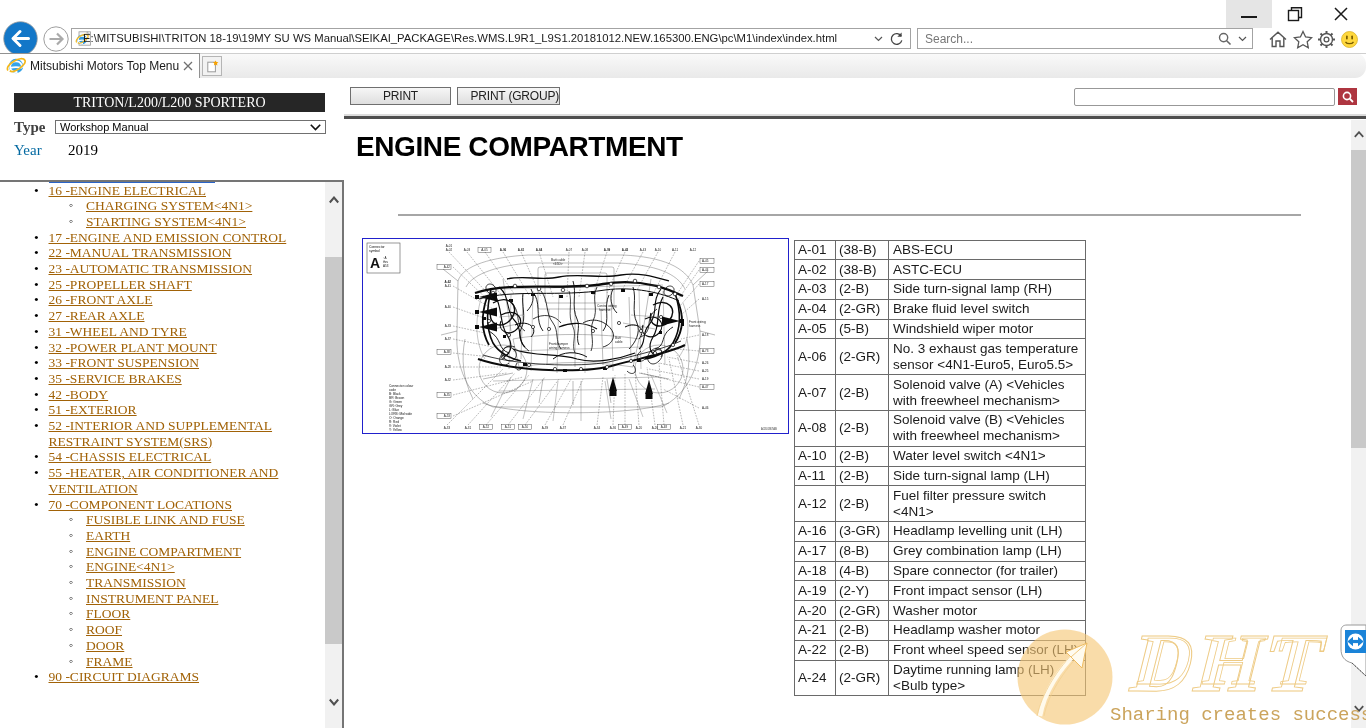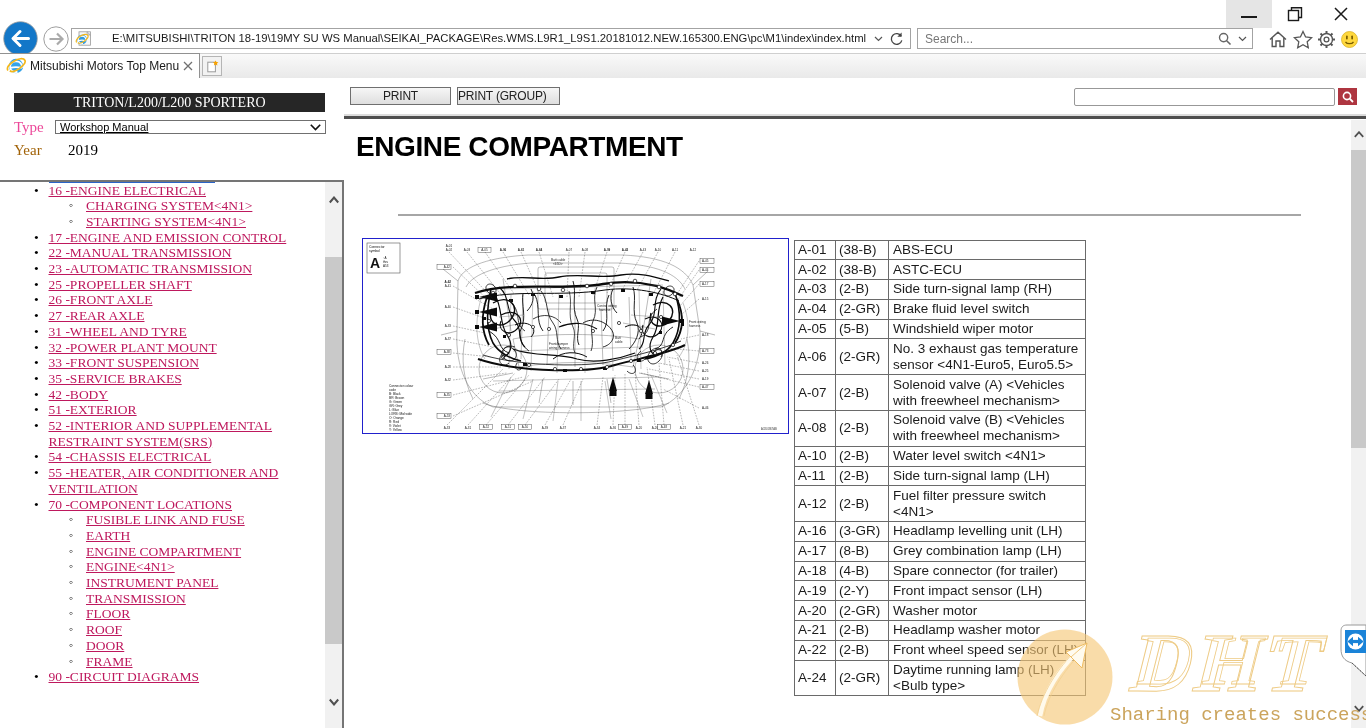--- a/index.html
+++ b/index.html
@@ -30,21 +30,21 @@
 
   <div class="abs" style="left:71px;top:-0.5px;width:840px;height:21px;border:1px solid #a3a3a3;background:#fff;"></div>
 
   <svg class="abs" style="left:75px;top:3px;" width="17" height="15" viewBox="0 0 17 15">
     <rect x="4" y="0.8" width="11.5" height="13.4" fill="#f8f8f8" stroke="#999" stroke-width="0.8"></rect>
     <path d="M12,0.8 L15.5,4 L12,4 Z" fill="#ddd" stroke="#999" stroke-width="0.6"></path>
     <circle cx="7" cy="8.5" r="4.8" fill="#2e9ae0"></circle>
     <path d="M3.2,9.6 C5.7,9 8.3,9 10.8,9.6 M10.8,9.6 C11.2,7 9.6,5.2 7,5.2 C4.4,5.2 2.8,7 3.2,9.6 C3.6,11.7 5.7,12.8 8,12.2" fill="none" stroke="#fff" stroke-width="1.2"></path>
     <path d="M1.6,11.5 C-1,7.5 11,0.5 13,4.5 C14,7.2 6,13.8 2.8,11.8" fill="none" stroke="#f4b719" stroke-width="1.2"></path>
   </svg>
-  <div class="abs" style="left:112px;top:4px;font-size:11.3px;color:#1b1b1b;white-space:nowrap;">E:\MITSUBISHI\TRITON 18-19\19MY SU WS Manual\SEIKAI_PACKAGE\Res.WMS.L9R1_L9S1.20181012.NEW.165300.ENG\pc\M1\index\index.html</div>
+  <div class="abs" style="left:83px;top:4px;font-size:11.3px;color:#1b1b1b;white-space:nowrap;">E:\MITSUBISHI\TRITON 18-19\19MY SU WS Manual\SEIKAI_PACKAGE\Res.WMS.L9R1_L9S1.20181012.NEW.165300.ENG\pc\M1\index\index.html</div>
 
   <svg class="abs" style="left:874px;top:7px;" width="9" height="7" viewBox="0 0 9 7">
         <path d="M1,2 L4.5,5.5 L8,2" fill="none" stroke="#555" stroke-width="1.2"></path>
       </svg>
 
   <svg class="abs" style="left:889px;top:2.5px;" width="15" height="15" viewBox="0 0 15 15">
     <path d="M12.2,5.2 A5.3,5.3 0 1 0 12.8,9.3" fill="none" stroke="#444" stroke-width="1.3"></path>
     <path d="M12.6,1.5 L12.6,5.8 L8.3,5.8 Z" fill="#444"></path>
   </svg>
 
@@ -83,21 +83,21 @@
 <svg class="abs" style="left:3px;top:21px;" width="35" height="35" viewBox="0 0 35 35">
   <circle cx="17.5" cy="17.5" r="16.8" fill="#1377c8" stroke="#9e9e9e" stroke-width="0.8"></circle>
   <path d="M25.5,17.5 L11,17.5 M17,10.5 L10,17.5 L17,24.5" fill="none" stroke="#fff" stroke-width="3" stroke-linecap="round" stroke-linejoin="round"></path>
 </svg>
 
 <svg class="abs" style="left:43px;top:26px;" width="26" height="26" viewBox="0 0 26 26">
   <circle cx="13" cy="13" r="12.2" fill="#fff" stroke="#9e9e9e" stroke-width="1"></circle>
   <path d="M6.5,13 L19,13 M14,7.5 L19.5,13 L14,18.5" fill="none" stroke="#aaa" stroke-width="2.2"></path>
 </svg>
 
-<div class="abs" style="left:0;top:53px;width:1366px;height:25px;background:linear-gradient(#fafafa,#e9e9e9);">
+<div class="abs" style="left:0;top:53px;width:1366px;height:25px;background:linear-gradient(#fafafa,#e9e9e9);border-radius:11px;">
   <div class="abs" style="left:0;top:0;width:200px;height:25px;background:#fff;border-top:1px solid #919191;border-right:1px solid #919191;"></div>
       <div class="abs" style="left:200px;top:0;width:1166px;height:1px;background:#cfcfcf;"></div>
 
   <svg class="abs" style="left:6px;top:3px;" width="20" height="19" viewBox="0 0 20 19">
     <circle cx="10" cy="10" r="7.2" fill="#35a3e8"></circle>
     <path d="M4.2,11.8 C8,11 12,11 15.8,11.8 M15.8,11.8 C16.4,8 14,5.4 10,5.4 C6,5.4 3.6,8 4.2,11.8 C4.8,15 8,16.6 11.5,15.8" fill="none" stroke="#fff" stroke-width="1.8"></path>
     <path d="M2,14.5 C-2,9 16,-1.5 19,4.5 C20.5,8.5 8,18 3.8,14.8" fill="none" stroke="#f4b719" stroke-width="1.7"></path>
   </svg>
   <div class="abs" style="left:30px;top:5.5px;font-size:12px;color:#1a1a1a;">Mitsubishi Motors Top Menu</div>
   <svg class="abs" style="left:183px;top:8px;" width="10" height="10" viewBox="0 0 10 10">
@@ -109,40 +109,40 @@
     <rect x="0.8" y="2.2" width="7.6" height="9.6" fill="#fff" stroke="#999" stroke-width="1"></rect>
     <path d="M8.6,0.4 L9.5,2 L11.4,2.3 L10,3.6 L10.4,5.5 L8.6,4.6 L6.9,5.5 L7.3,3.6 L5.9,2.3 L7.8,2 Z" fill="#f7a100"></path>
   </svg>
 </div>
 
 <div class="abs" style="left:342px;top:78px;width:2px;height:650px;background:#757575;"></div>
 <div class="abs" style="left:0;top:180px;width:342px;height:2px;background:#757575;"></div>
 
 <div class="abs" style="left:0;top:78px;width:347px;height:102px;background:#fff;font-family:'Liberation Serif',serif;">
   <div class="abs" style="left:14px;top:15px;width:311px;height:19px;background:#262626;color:#fff;text-align:center;font-size:14px;line-height:19px;">TRITON/L200/L200 SPORTERO</div>
-  <div class="abs" style="left:14px;top:41px;font-size:15px;color:#ec4899;">Type</div>
+  <div class="abs" style="left:14px;top:41px;font-size:15px;color:#404040;font-weight:bold;">Type</div>
   <div class="abs" style="left:55px;top:41.5px;width:271px;height:14px;border:1px solid #707070;background:#fff;">
-    <div class="abs" style="left:4px;top:0.5px;font-size:11px;font-family:'Liberation Sans',sans-serif;text-decoration:underline;">Workshop Manual</div>
+    <div class="abs" style="left:4px;top:0.5px;font-size:11px;font-family:'Liberation Sans',sans-serif;">Workshop Manual</div>
     <svg class="abs" style="right:4px;top:3px;" width="11" height="7" viewBox="0 0 11 7">
           <path d="M0.8,0.8 L5.5,5.6 L10.2,0.8" fill="none" stroke="#111" stroke-width="1.6"></path>
         </svg>
   </div>
-  <div class="abs" style="left:14px;top:64px;font-size:15px;color:#a16207;">Year</div>
+  <div class="abs" style="left:14px;top:64px;font-size:15px;color:#0369a1;">Year</div>
   <div class="abs" style="left:68px;top:64px;font-size:15px;color:#000;">2019</div>
 </div>
 
 <div class="abs" id="navlist" style="left:0;top:182px;width:325px;height:546px;background:#fff;overflow:hidden;">
   <div class="abs" style="left:49px;top:-1px;width:166px;height:1.5px;background:#2a64c8;"></div>
   <style>
     #navlist ul li { position:relative; }
     #navlist li.l1 { padding-left:48.5px; }
     #navlist li.l1::before { content:"•"; position:absolute; left:34px; color:#000; }
     #navlist li.l2 { padding-left:86px; }
     #navlist li.l2::before { content:"◦"; position:absolute; left:69px; color:#000; font-size:12px; }
-    #navlist a { color:#be185d; text-decoration:underline; }
+    #navlist a { color:#a16207; text-decoration:underline; }
   </style>
   <ul style="position:absolute;left:0;top:0.5px;width:296px;list-style:none;font-family:'Liberation Serif',serif;font-size:13.5px;line-height:15.7px;color:#2a64c8;">
     <li class="l1"><a>16 -ENGINE ELECTRICAL</a></li>
     <li class="l2"><a>CHARGING SYSTEM&lt;4N1&gt;</a></li>
     <li class="l2"><a>STARTING SYSTEM&lt;4N1&gt;</a></li>
     <li class="l1"><a>17 -ENGINE AND EMISSION CONTROL</a></li>
     <li class="l1"><a>22 -MANUAL TRANSMISSION</a></li>
     <li class="l1"><a>23 -AUTOMATIC TRANSMISSION</a></li>
     <li class="l1"><a>25 -PROPELLER SHAFT</a></li>
     <li class="l1"><a>26 -FRONT AXLE</a></li>
@@ -154,33 +154,33 @@
     <li class="l1"><a>42 -BODY</a></li>
     <li class="l1"><a>51 -EXTERIOR</a></li>
     <li class="l1"><a>52 -INTERIOR AND SUPPLEMENTAL RESTRAINT SYSTEM(SRS)</a></li>
     <li class="l1"><a>54 -CHASSIS ELECTRICAL</a></li>
     <li class="l1"><a>55 -HEATER, AIR CONDITIONER AND VENTILATION</a></li>
     <li class="l1"><a>70 -COMPONENT LOCATIONS</a></li>
     <li class="l2"><a>FUSIBLE LINK AND FUSE</a></li>
     <li class="l2"><a>EARTH</a></li>
     <li class="l2"><a>ENGINE COMPARTMENT</a></li>
     <li class="l2"><a>ENGINE&lt;4N1&gt;</a></li>
+    <li class="l2"><a>TRANSMISSION</a></li>
     <li class="l2"><a>INSTRUMENT PANEL</a></li>
-    <li class="l2"><a>TRANSMISSION</a></li>
     <li class="l2"><a>FLOOR</a></li>
     <li class="l2"><a>ROOF</a></li>
     <li class="l2"><a>DOOR</a></li>
     <li class="l2"><a>FRAME</a></li>
     <li class="l1"><a>90 -CIRCUIT DIAGRAMS</a></li>
   </ul>
 </div>
 
 <div class="abs" style="left:344px;top:78px;width:1052px;height:35px;background:#fff;">
   <div class="abs" style="left:6px;top:9px;width:101px;height:18px;background:linear-gradient(#f6f6f6,#dedede);border:1.5px solid #6f6f6f;text-align:center;font-size:12px;line-height:16px;color:#222;letter-spacing:-0.2px;">PRINT</div>
-  <div class="abs" style="left:113px;top:9px;width:103px;height:18px;background:linear-gradient(#f6f6f6,#dedede);border:1.5px solid #6f6f6f;text-align:left;font-size:12px;line-height:16px;color:#222;letter-spacing:-0.2px;">PRINT (GROUP)</div>
+  <div class="abs" style="left:113px;top:9px;width:103px;height:18px;background:linear-gradient(#f6f6f6,#dedede);border:1.5px solid #6f6f6f;text-align:right;font-size:12px;line-height:16px;color:#222;letter-spacing:-0.2px;">PRINT (GROUP)</div>
   <div class="abs" style="left:730px;top:10px;width:261px;height:18px;border:1px solid #989898;border-radius:2px;background:#fff;"></div>
   <div class="abs" style="left:994px;top:10px;width:19px;height:17px;background:#ae3540;">
     <svg style="position:absolute;left:2.5px;top:2px;" width="14" height="14" viewBox="0 0 14 14">
       <circle cx="6" cy="6" r="3.6" fill="none" stroke="#fff" stroke-width="1.6"></circle>
       <path d="M8.7,8.7 L12,12" stroke="#fff" stroke-width="1.8"></path>
     </svg>
   </div>
 </div>
 <div class="abs" style="left:344px;top:113.5px;width:1022px;height:2.5px;background:#dcdcdc;"></div>
 <div class="abs" style="left:344px;top:116px;width:1022px;height:3px;background:#4e4e4e;"></div>

